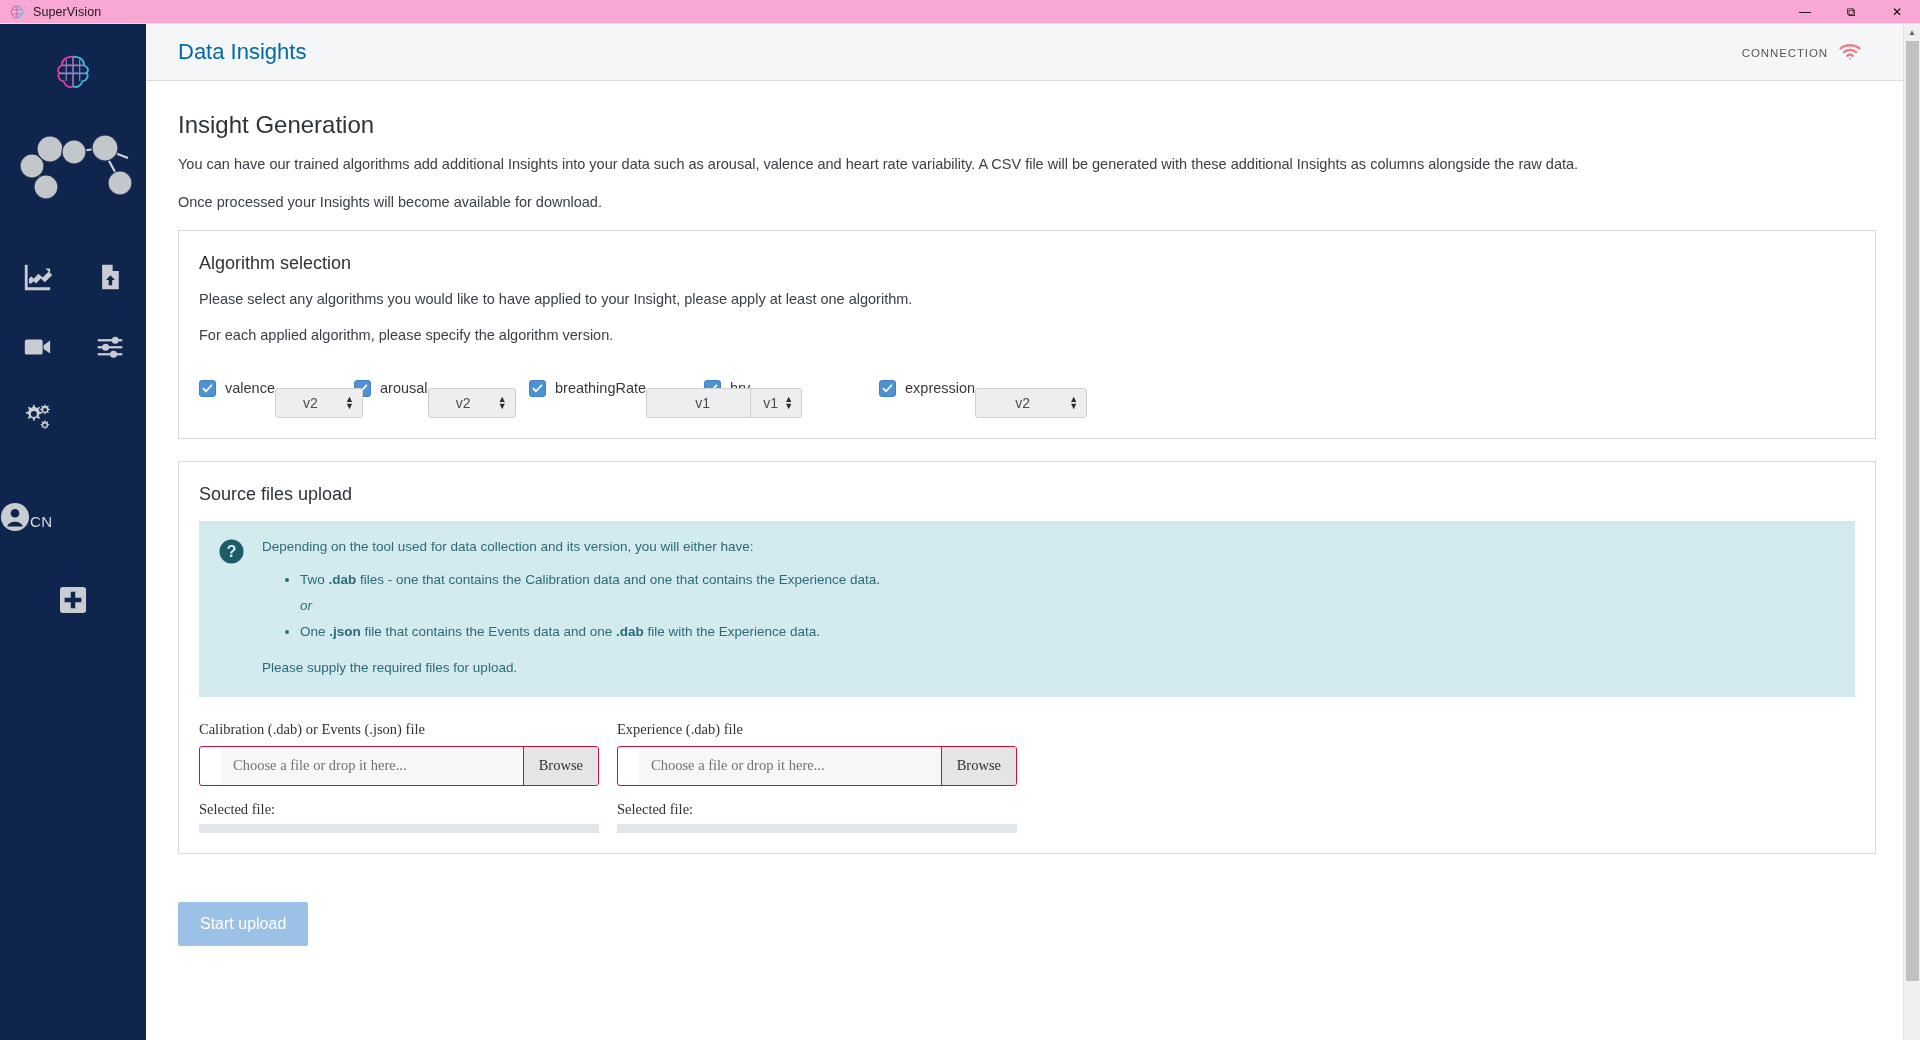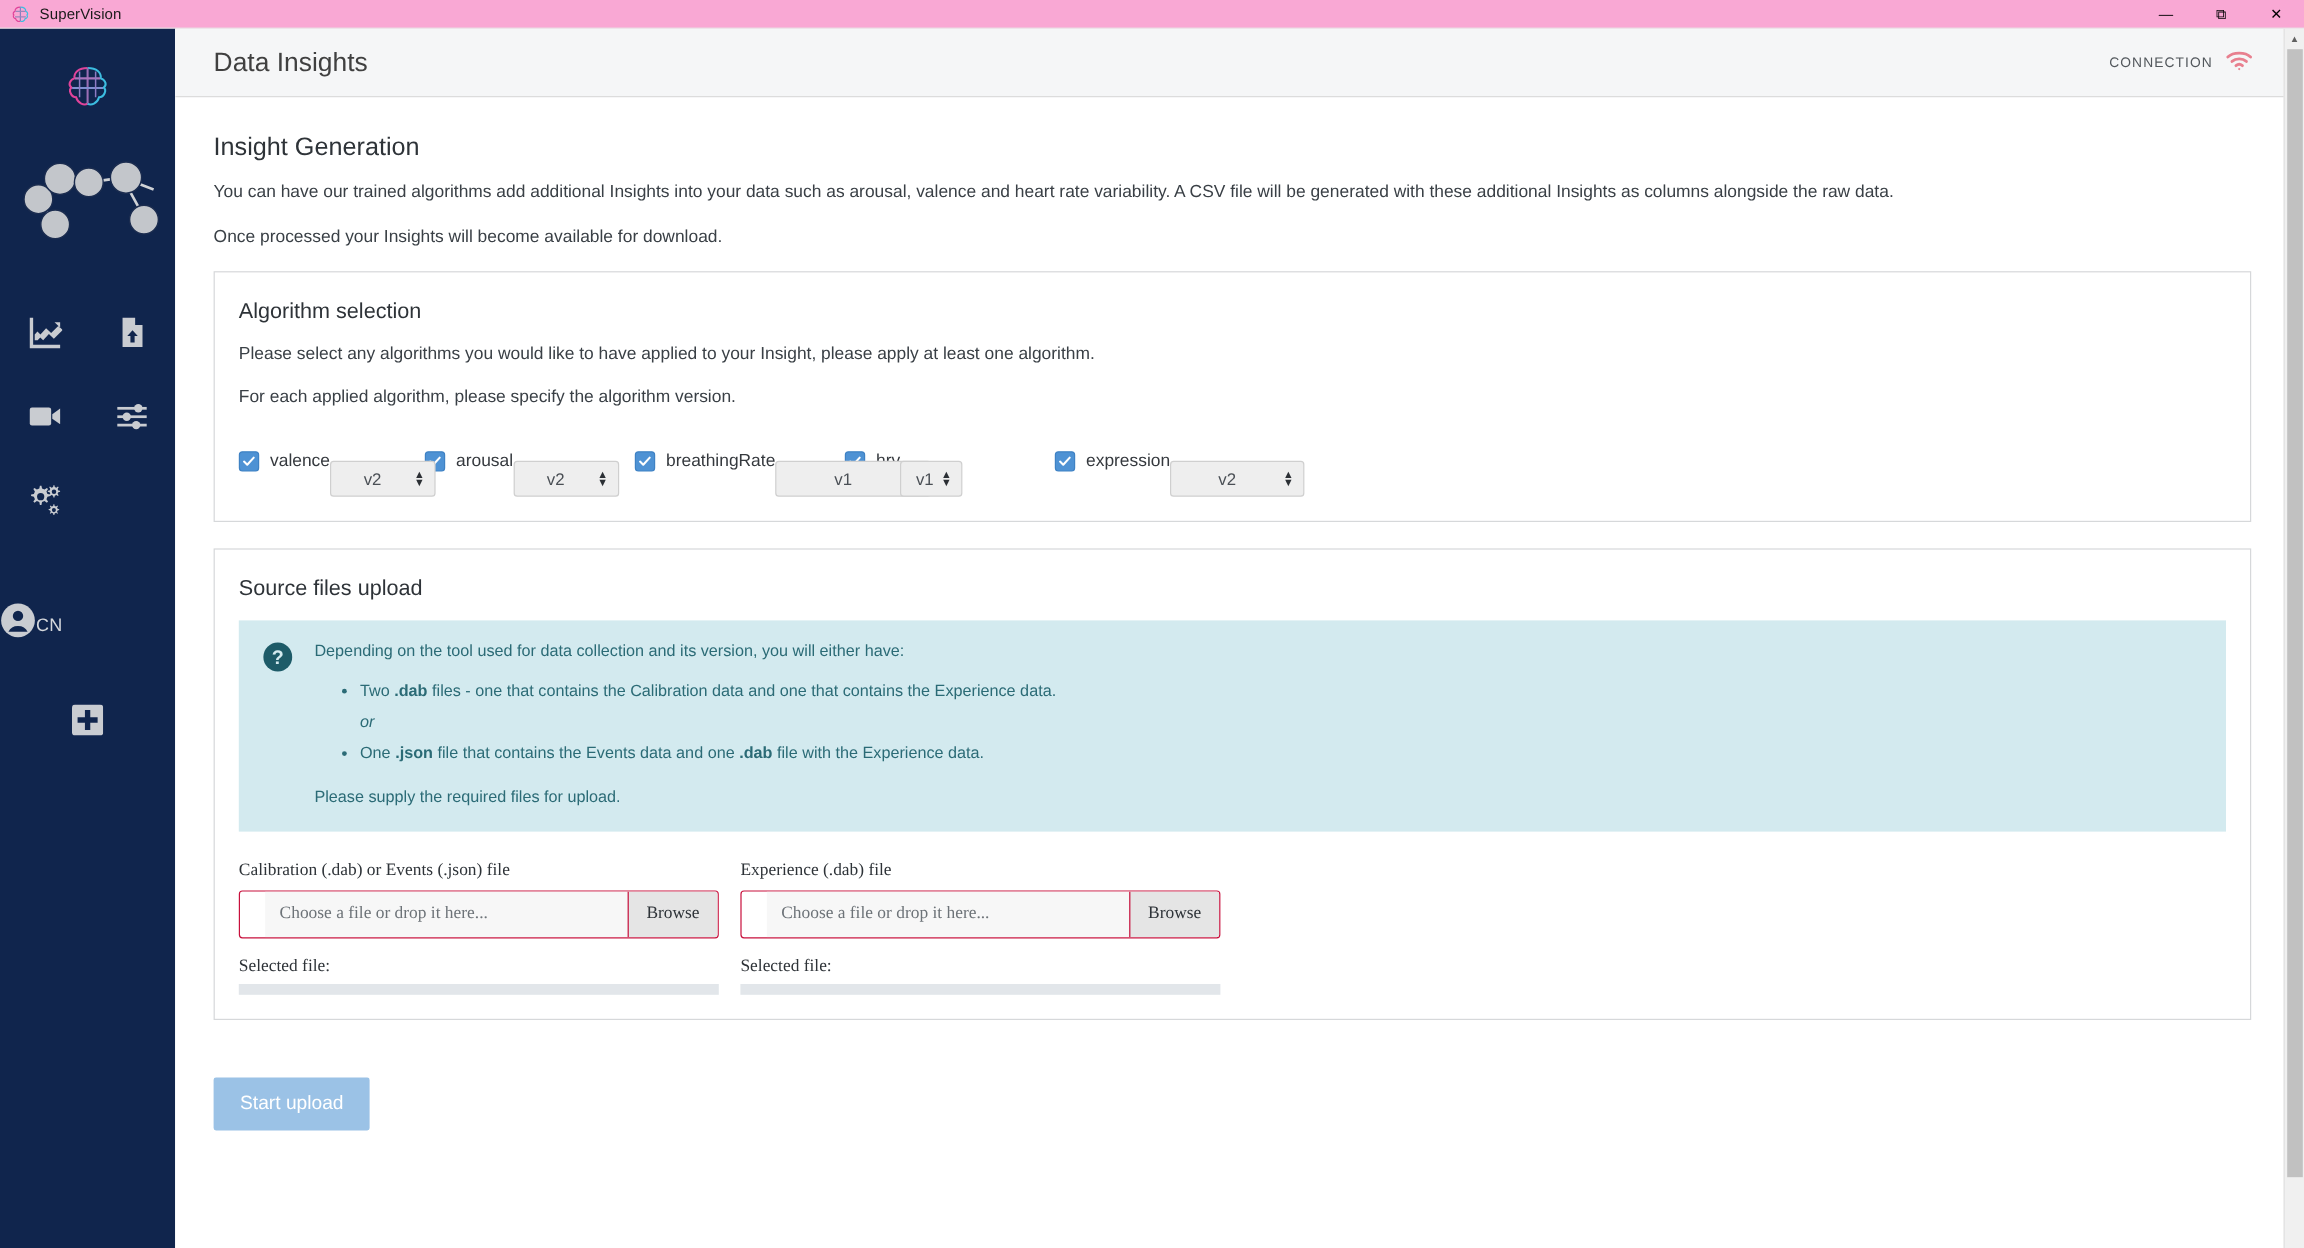--- a/index.html
+++ b/index.html
@@ -57,30 +57,30 @@
   
   #main { flex: 1 1 auto; height: 1016px; position: relative; background: #fff; overflow: hidden; }
 
   #pageheader {
     height: 57px; background: #f5f6f7;
     border-bottom: 1px solid #dcdcdc;
     display: flex; align-items: center;
     padding: 0 0 0 32px;
     position: relative;
   }
-  #pageheader .ph-title { font-size: 22px; color: #404040; font-weight: 400; }
+  #pageheader .ph-title { font-size: 22px; color: #0369a1; font-weight: 400; }
   #pageheader .ph-right {
-    position: absolute; right: 42px; top: 0; height: 57px;
+    position: absolute; right: 58px; top: 0; height: 57px;
     display: flex; align-items: center; gap: 10px;
   }
   #pageheader .ph-conn { font-size: 11.5px; letter-spacing: .9px; color: #53585d; }
 
   #content { padding: 22px 44px 0 32px; height: 959px; }
 
-  h2.section-head { font-size: 21px; font-weight: 400; color: #2e3338; margin: 8px 0 16px 0; }
+  h2.section-head { font-size: 24px; font-weight: 400; color: #2e3338; margin: 8px 0 16px 0; }
   p.body { font-size: 14.5px; color: #3a4046; margin: 0 0 18px 0; line-height: 1.35; }
 
   .panel {
     border: 1px solid #d6d8da;
     padding: 18px 20px 20px 20px;
     margin-bottom: 22px;
   }
   .panel h3 { font-size: 18px; font-weight: 400; color: #2e3338; margin: 4px 0 16px 0; }
   .panel p.body { font-size: 14.5px; margin-bottom: 16px; }
 

